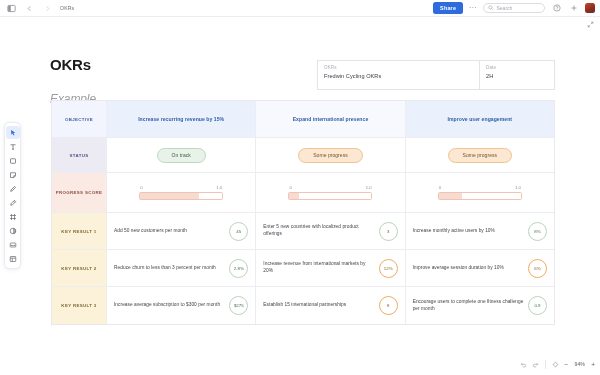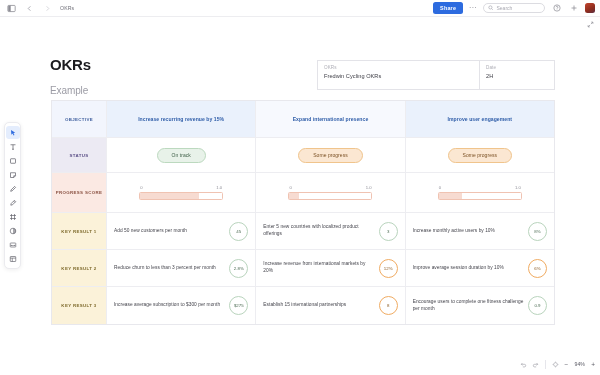--- a/index.html
+++ b/index.html
@@ -52,21 +52,21 @@
   .tool {
     width: 14px; height: 13px; border-radius: 3px;
     display: flex; align-items: center; justify-content: center; color: #5c5c66;
   }
   .tool.active { background: #e4edfd; color: #2d6bdf; }
   .tool svg { display: block; }
 
   
   .title-block { position: absolute; left: 50px; top: 56px; }
   .title-main { font-size: 15px; font-weight: bold; color: #1b1b1f; letter-spacing: -.2px; }
-  .title-sub { font-size: 10px; color: #9c9ca5; margin-top: 12px; letter-spacing: -.1px; }
+  .title-sub { font-size: 12px; color: #9c9ca5; margin-top: 19px; letter-spacing: -.1px; font-style: italic; }
 
   .info-card {
     position: absolute; left: 317px; top: 60px; width: 238px; height: 30px;
     border: 1px solid #e3e3e8; background: #fff; display: flex;
   }
   .info-cell { padding: 4px 6px; }
   .info-cell.a { width: 162px; border-right: 1px solid #e3e3e8; }
   .info-cell.b { flex: 1; }
   .info-label { font-size: 4.6px; color: #aeaeb6; letter-spacing: .1px; }
   .info-value { font-size: 5.6px; color: #3c3c44; margin-top: 3px; letter-spacing: .05px; }

